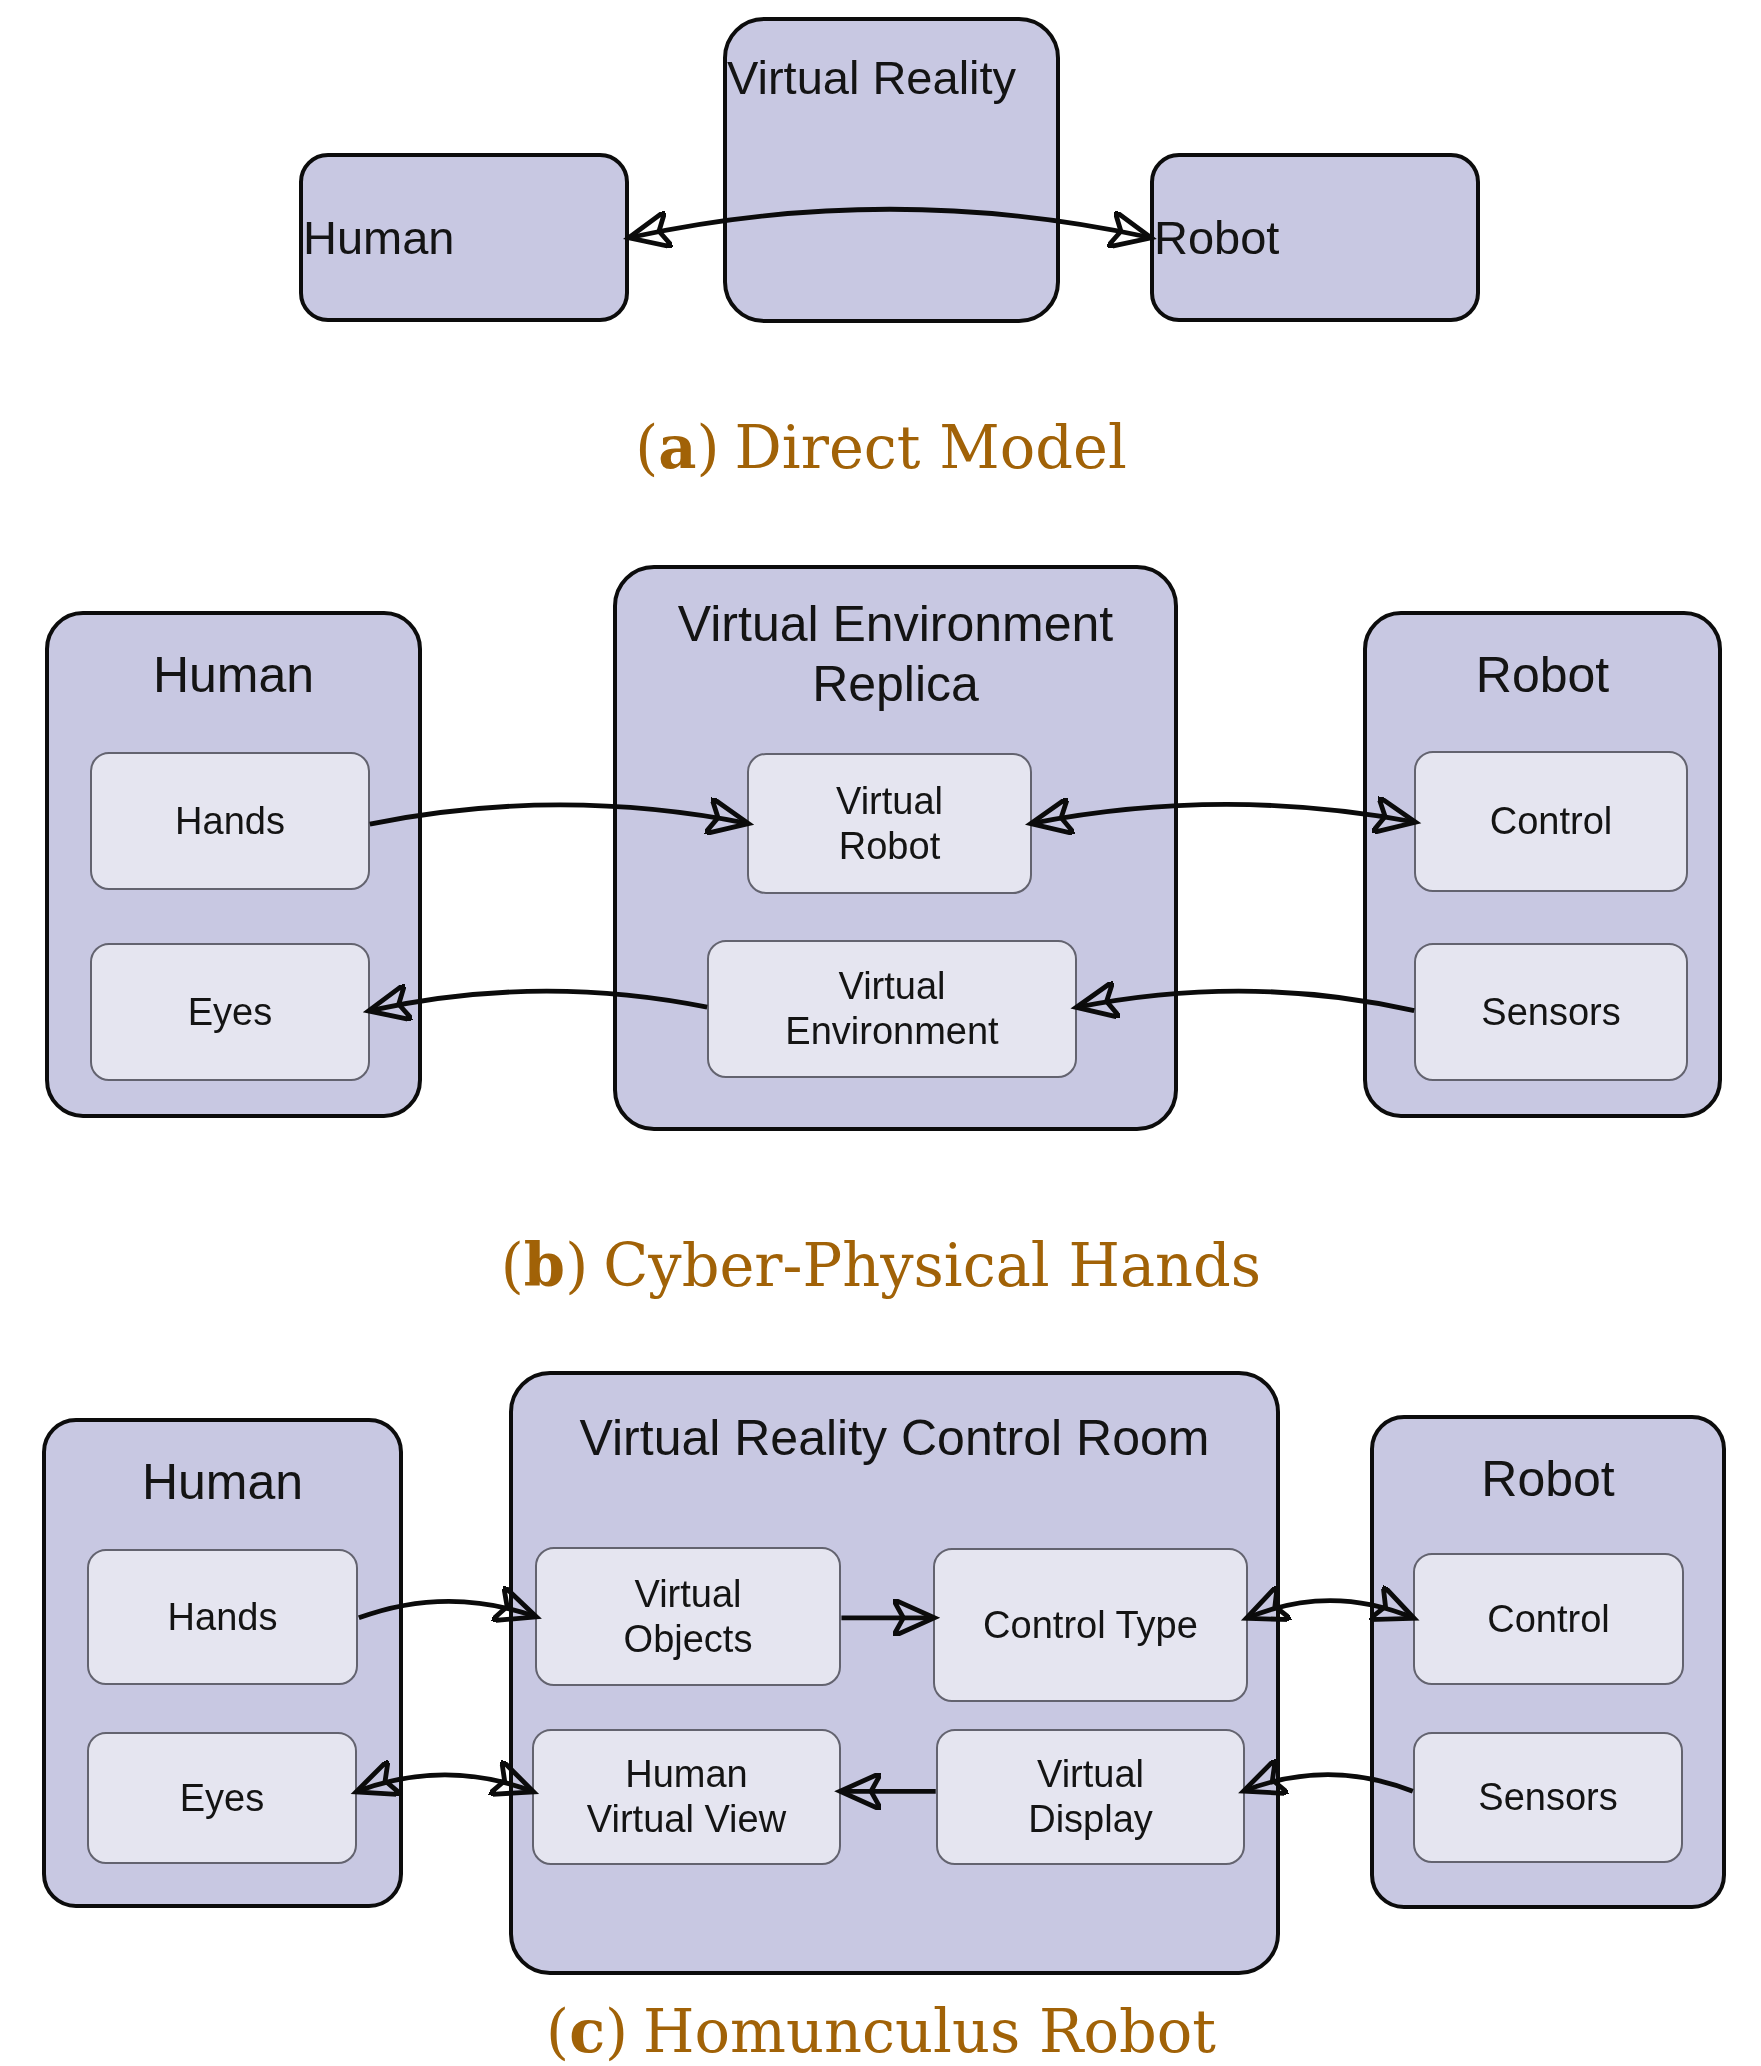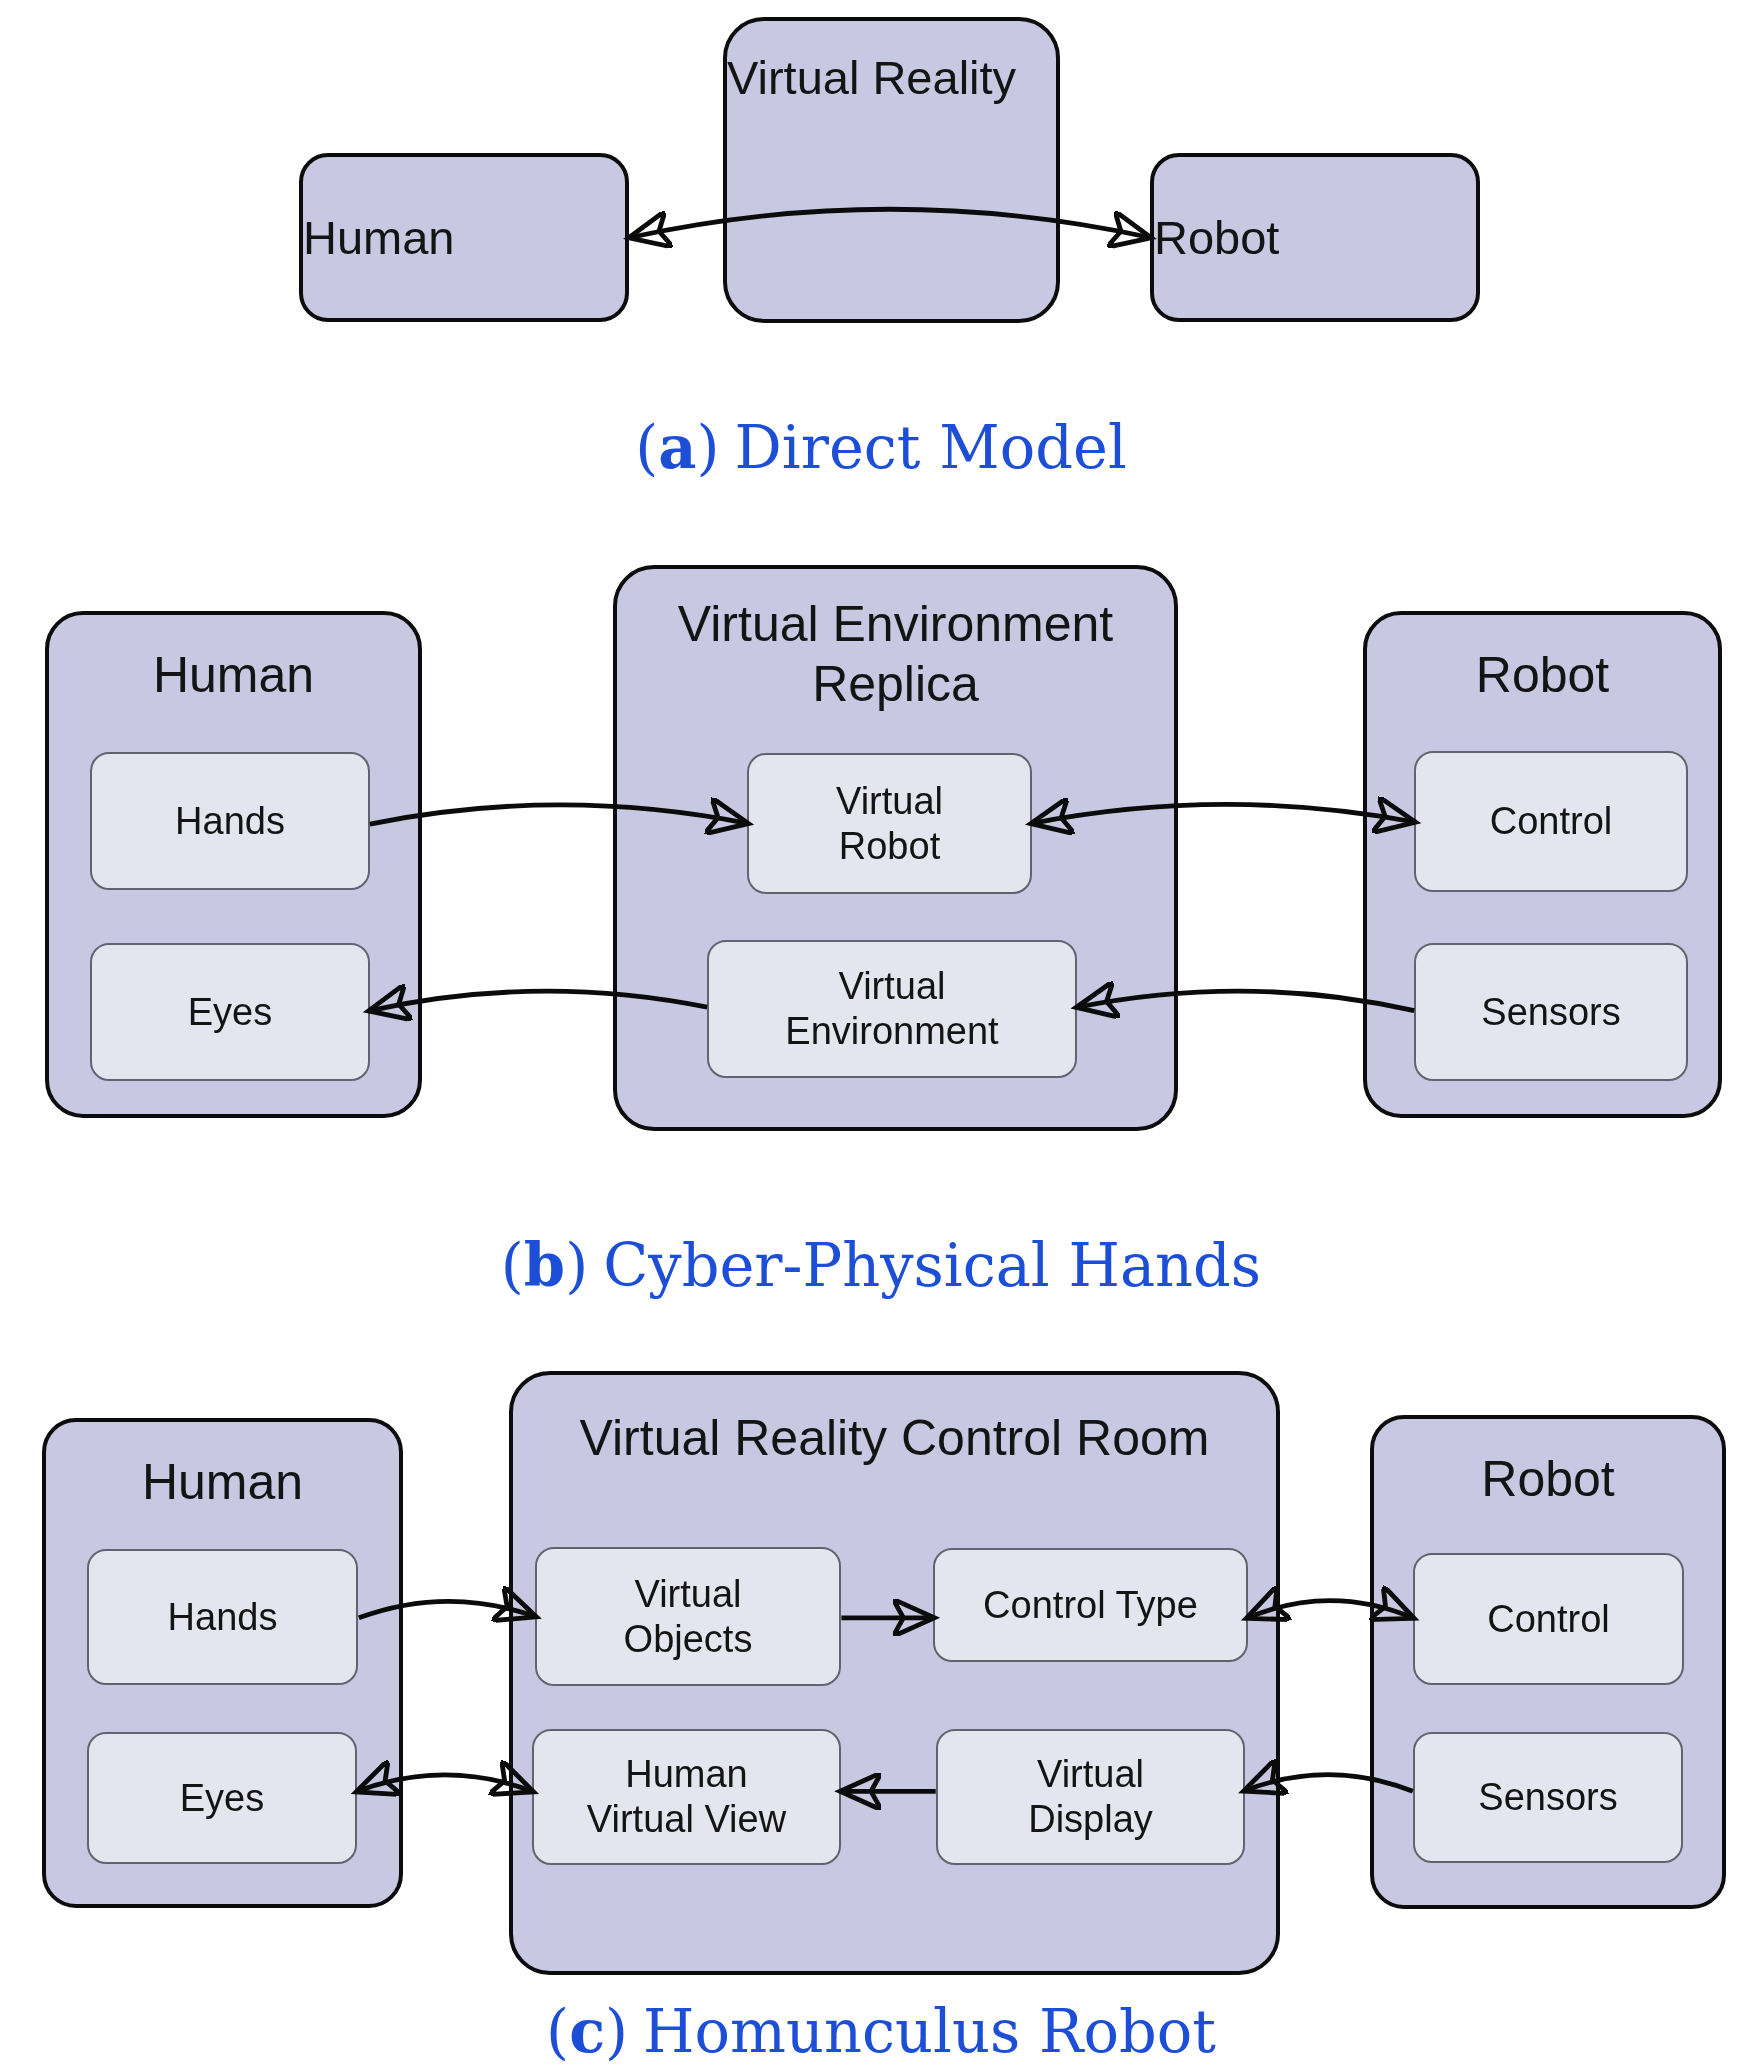--- a/index.html
+++ b/index.html
@@ -39,21 +39,21 @@
     border-radius:19px;
     box-sizing:border-box;
     display:flex;align-items:center;justify-content:center;
     font-size:38px;color:#141414;text-align:center;
     line-height:1.18;white-space:pre-line;
   }
   .caption{
     position:absolute;left:0;width:100%;
     text-align:center;
     font-family:"DejaVu Serif",serif;
-    font-size:59px;color:#1d4ed8;
+    font-size:59px;color:#a16207;
   }
   .caption .caption-letter{font-weight:700;}
   .caption .caption-title{margin-left:15px;}
   #arrow-layer{position:absolute;left:0;top:0;pointer-events:none;}
   #arrow-layer path{fill:none;stroke:var(--arrow-color,#0b0b0b);stroke-width:7px;}
 </style>
 </head>
 <body>
 
 <div id="canvas">
@@ -100,21 +100,21 @@
     <div class="container-title" style="top:30px;">Human</div>
   </div>
   <div class="inner" style="left:87px;top:1549px;width:271px;height:136px;">Hands</div>
   <div class="inner" style="left:87px;top:1732px;width:270px;height:132px;">Eyes</div>
 
   <div class="container" style="left:509px;top:1371px;width:771px;height:604px;border-radius:41px;">
     <div class="container-title" style="top:33px;">Virtual Reality Control Room</div>
   </div>
   <div class="inner" style="left:535px;top:1547px;width:306px;height:139px;">Virtual
 Objects</div>
-  <div class="inner" style="left:933px;top:1548px;width:315px;height:114px;">Control Type</div>
+  <div class="inner" style="left:933px;top:1548px;width:315px;height:154px;">Control Type</div>
   <div class="inner" style="left:532px;top:1729px;width:309px;height:136px;">Human
 Virtual View</div>
   <div class="inner" style="left:936px;top:1729px;width:309px;height:136px;">Virtual
 Display</div>
 
   <div class="container" style="left:1370px;top:1415px;width:356px;height:494px;border-radius:34px;">
     <div class="container-title" style="top:30px;">Robot</div>
   </div>
   <div class="inner" style="left:1413px;top:1553px;width:271px;height:132px;">Control</div>
   <div class="inner" style="left:1413px;top:1732px;width:270px;height:131px;">Sensors</div>

